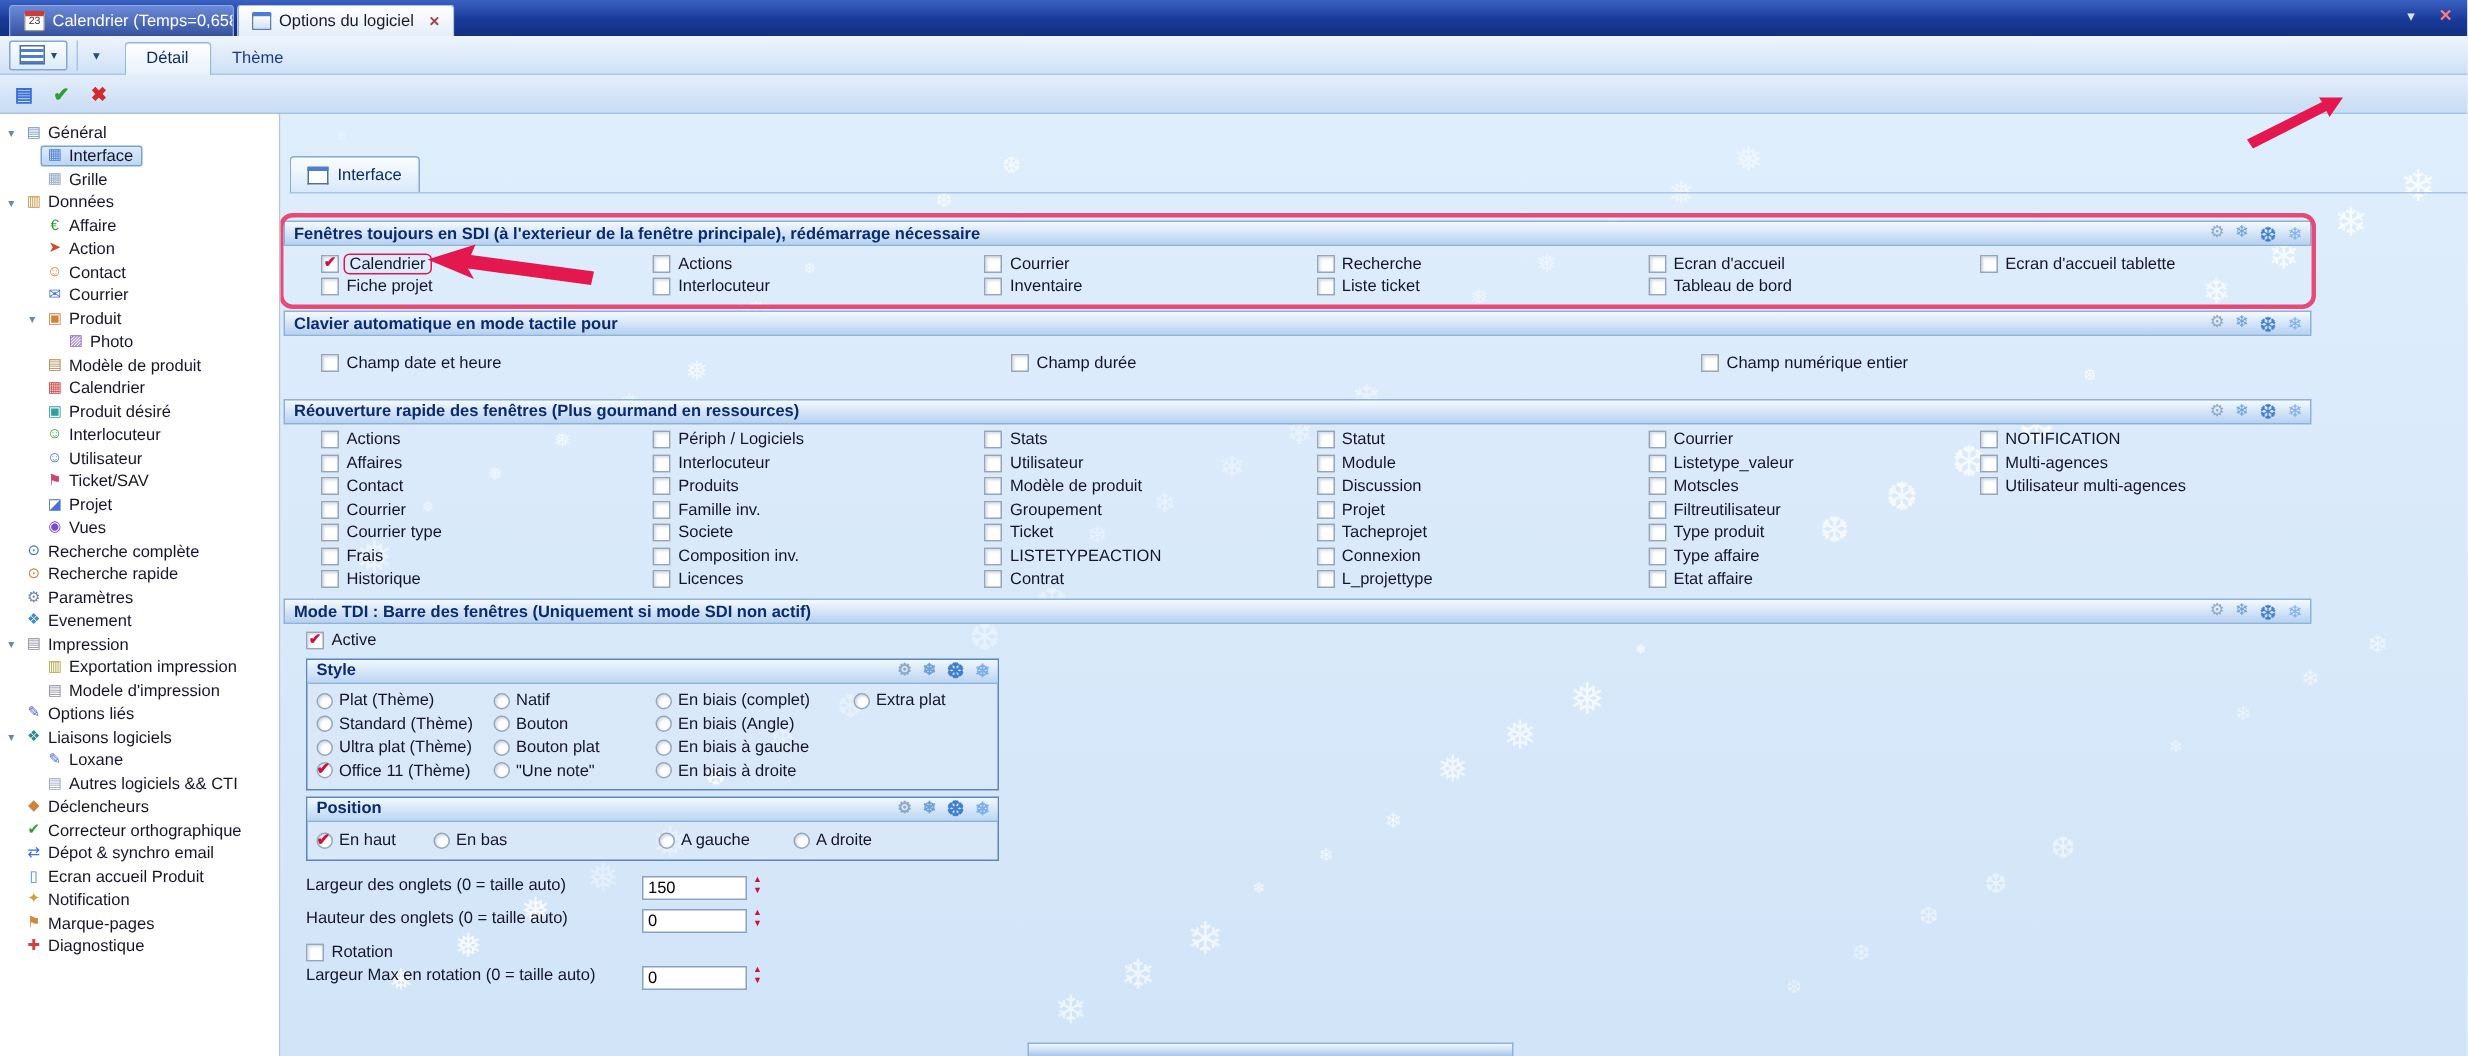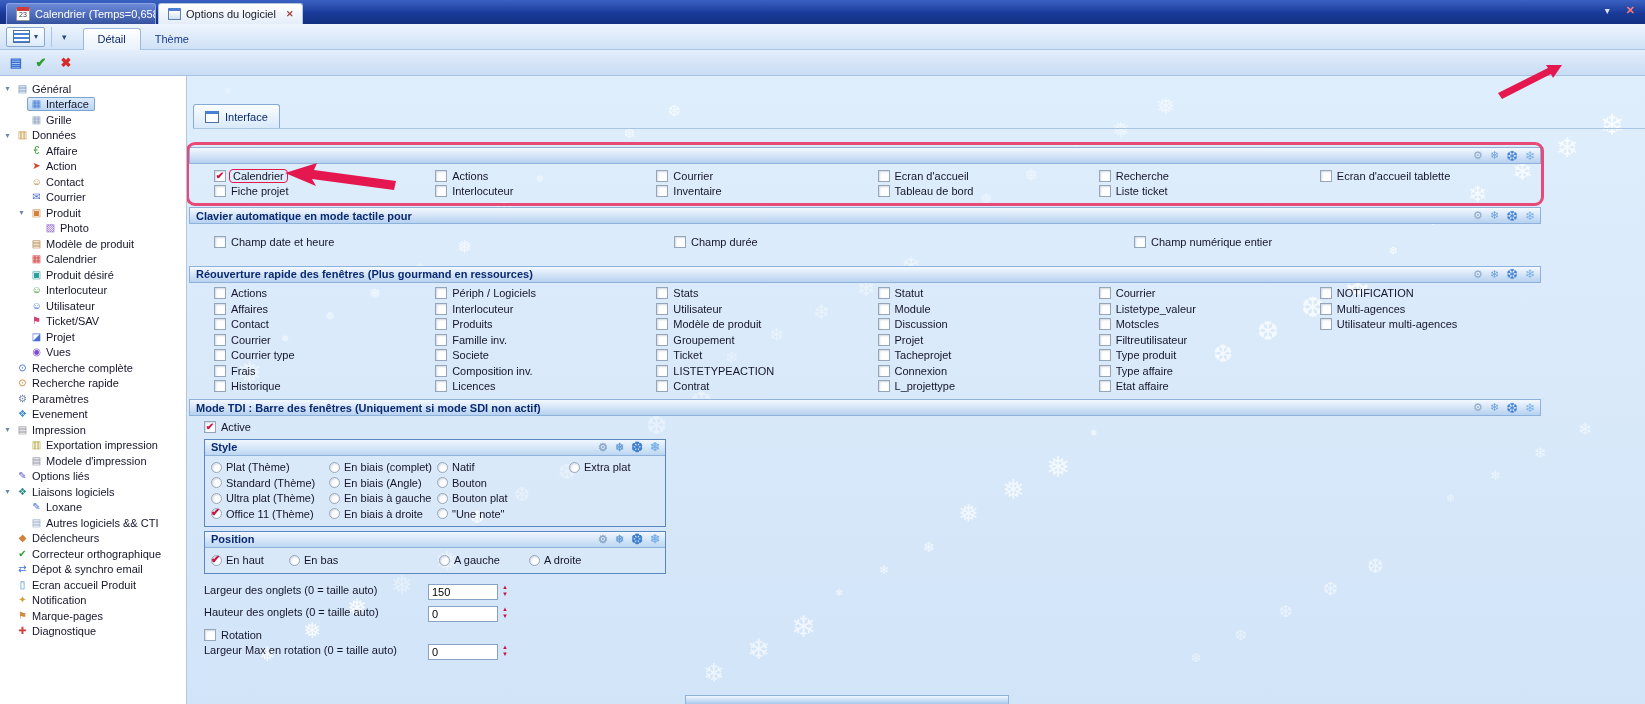--- a/index.html
+++ b/index.html
@@ -473,20 +473,21 @@
       <div class="page-tab-strip">
         <div class="page-tab">
           <span class="pt-ic"></span>
           <span>Interface</span>
         </div>
       </div>
 
       <div id="checkbox-sections">
           <div class="section sec0">
             <div class="sec-h">
+              <span class="sec-t">Fenêtres toujours en SDI (à l'exterieur de la fenêtre principale), rédémarrage nécessaire</span>
               <span class="hdr-icons">
                 <span class="hic" style="color: rgb(143, 168, 200); font-size: 11px;">⚙</span>
                 <span class="hic" style="color: rgb(107, 159, 216); font-size: 11px;">❄</span>
                 <span class="hic" style="color: rgb(63, 127, 208); font-size: 14px;">❆</span>
                 <span class="hic" style="color: rgb(122, 176, 232); font-size: 12px;">❄</span>
               </span>
             </div>
             <div class="sec-b">
               <div class="col">
                 <label class="cb">
@@ -514,35 +515,35 @@
                   <span class="cbl">Courrier</span>
                 </label>
                 <label class="cb">
                   <span class="cbx"></span>
                   <span class="cbl">Inventaire</span>
                 </label>
               </div>
               <div class="col">
                 <label class="cb">
                   <span class="cbx"></span>
+                  <span class="cbl">Recherche</span>
+                </label>
+                <label class="cb">
+                  <span class="cbx"></span>
+                  <span class="cbl">Liste ticket</span>
+                </label>
+              </div>
+              <div class="col">
+                <label class="cb">
+                  <span class="cbx"></span>
                   <span class="cbl">Ecran d'accueil</span>
                 </label>
                 <label class="cb">
                   <span class="cbx"></span>
                   <span class="cbl">Tableau de bord</span>
-                </label>
-              </div>
-              <div class="col">
-                <label class="cb">
-                  <span class="cbx"></span>
-                  <span class="cbl">Recherche</span>
-                </label>
-                <label class="cb">
-                  <span class="cbx"></span>
-                  <span class="cbl">Liste ticket</span>
                 </label>
               </div>
               <div class="col">
                 <label class="cb">
                   <span class="cbx"></span>
                   <span class="cbl">Ecran d'accueil tablette</span>
                 </label>
               </div>
             </div>
           </div>
@@ -802,51 +803,51 @@
                   <label class="rb">
                     <span class="rbc sel">
                       <span class="rbm">✔</span>
                     </span>
                     <span class="rbl">Office 11 (Thème)</span>
                   </label>
                 </div>
                 <div class="rcol">
                   <label class="rb">
                     <span class="rbc"></span>
-                    <span class="rbl">En biais (complet)</span>
-                  </label>
-                  <label class="rb">
-                    <span class="rbc"></span>
-                    <span class="rbl">En biais (Angle)</span>
-                  </label>
-                  <label class="rb">
-                    <span class="rbc"></span>
-                    <span class="rbl">En biais à gauche</span>
-                  </label>
-                  <label class="rb">
-                    <span class="rbc"></span>
-                    <span class="rbl">En biais à droite</span>
+                    <span class="rbl">Natif</span>
+                  </label>
+                  <label class="rb">
+                    <span class="rbc"></span>
+                    <span class="rbl">Bouton</span>
+                  </label>
+                  <label class="rb">
+                    <span class="rbc"></span>
+                    <span class="rbl">Bouton plat</span>
+                  </label>
+                  <label class="rb">
+                    <span class="rbc"></span>
+                    <span class="rbl">"Une note"</span>
                   </label>
                 </div>
                 <div class="rcol">
                   <label class="rb">
                     <span class="rbc"></span>
-                    <span class="rbl">Natif</span>
-                  </label>
-                  <label class="rb">
-                    <span class="rbc"></span>
-                    <span class="rbl">Bouton</span>
-                  </label>
-                  <label class="rb">
-                    <span class="rbc"></span>
-                    <span class="rbl">Bouton plat</span>
-                  </label>
-                  <label class="rb">
-                    <span class="rbc"></span>
-                    <span class="rbl">"Une note"</span>
+                    <span class="rbl">En biais (complet)</span>
+                  </label>
+                  <label class="rb">
+                    <span class="rbc"></span>
+                    <span class="rbl">En biais (Angle)</span>
+                  </label>
+                  <label class="rb">
+                    <span class="rbc"></span>
+                    <span class="rbl">En biais à gauche</span>
+                  </label>
+                  <label class="rb">
+                    <span class="rbc"></span>
+                    <span class="rbl">En biais à droite</span>
                   </label>
                 </div>
                 <div class="rcol">
                   <label class="rb">
                     <span class="rbc"></span>
                     <span class="rbl">Extra plat</span>
                   </label>
                 </div>
               </div>
           </div>

